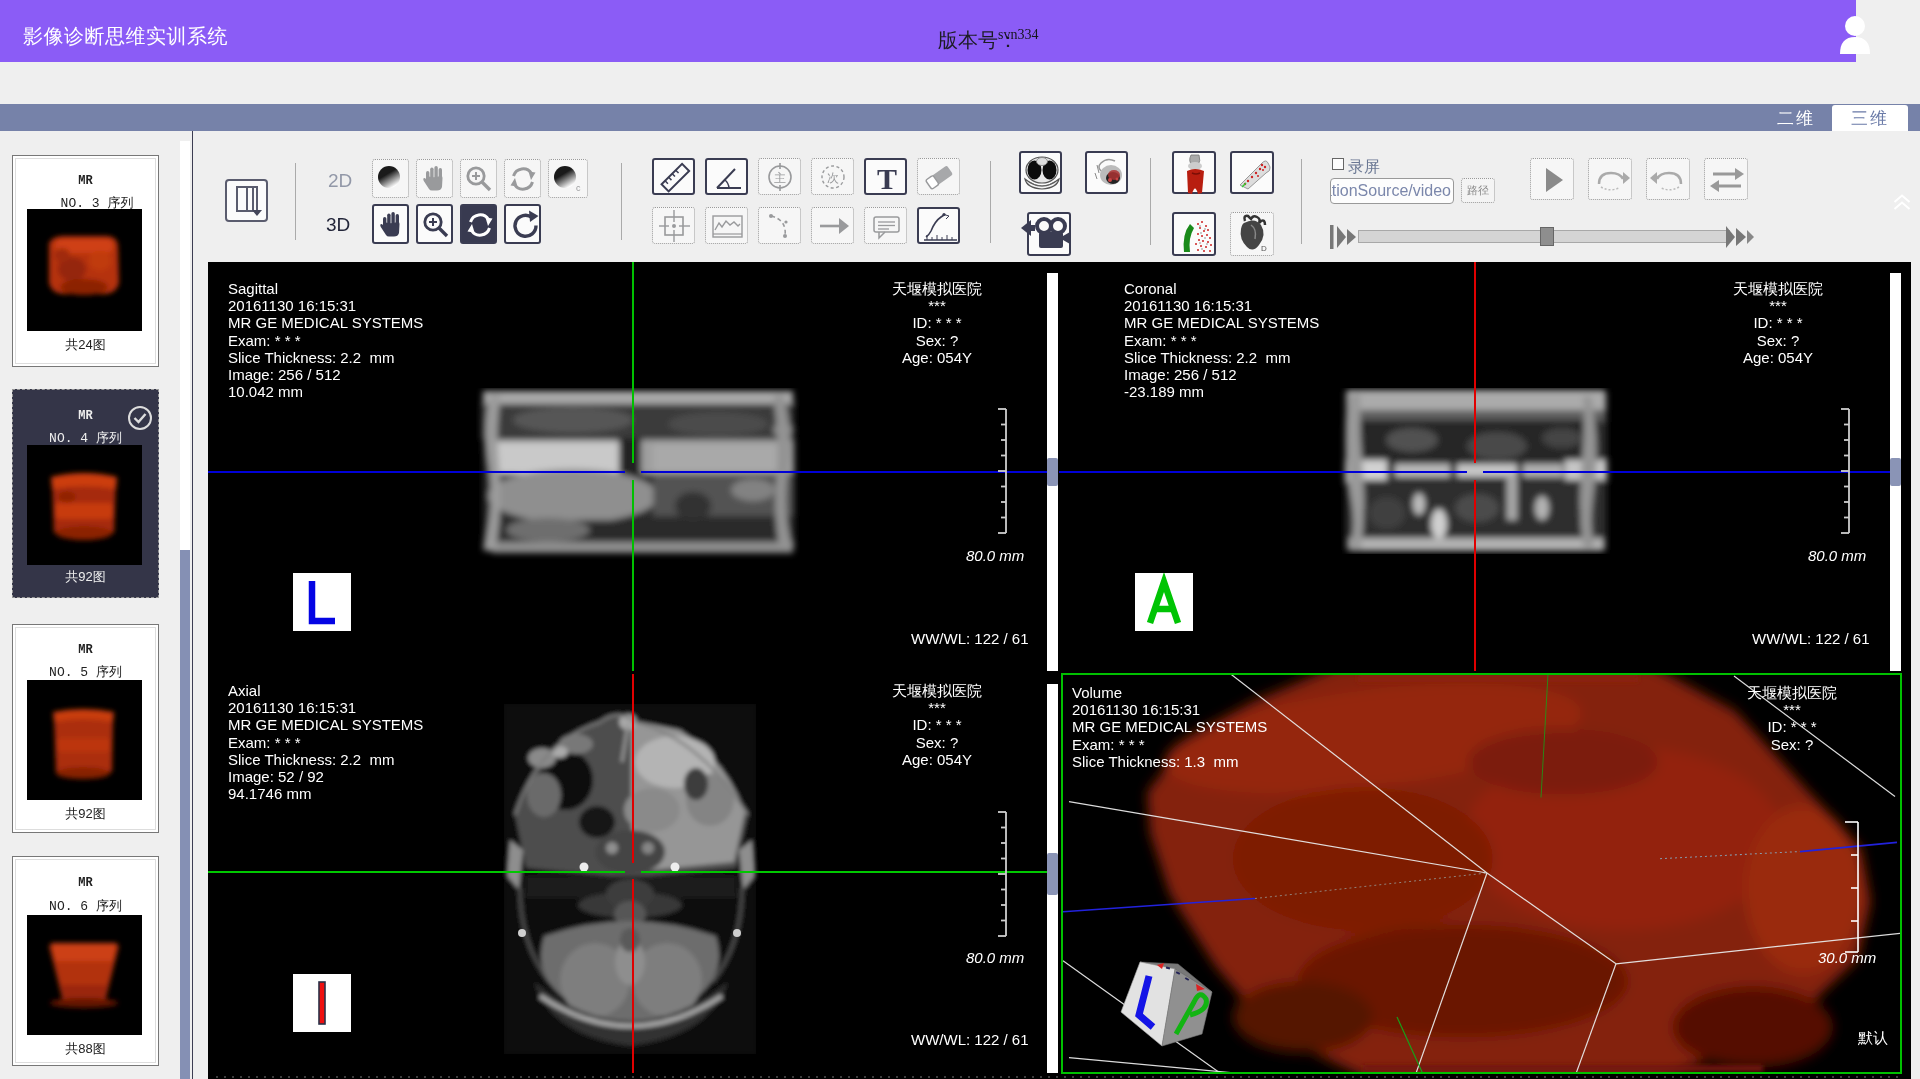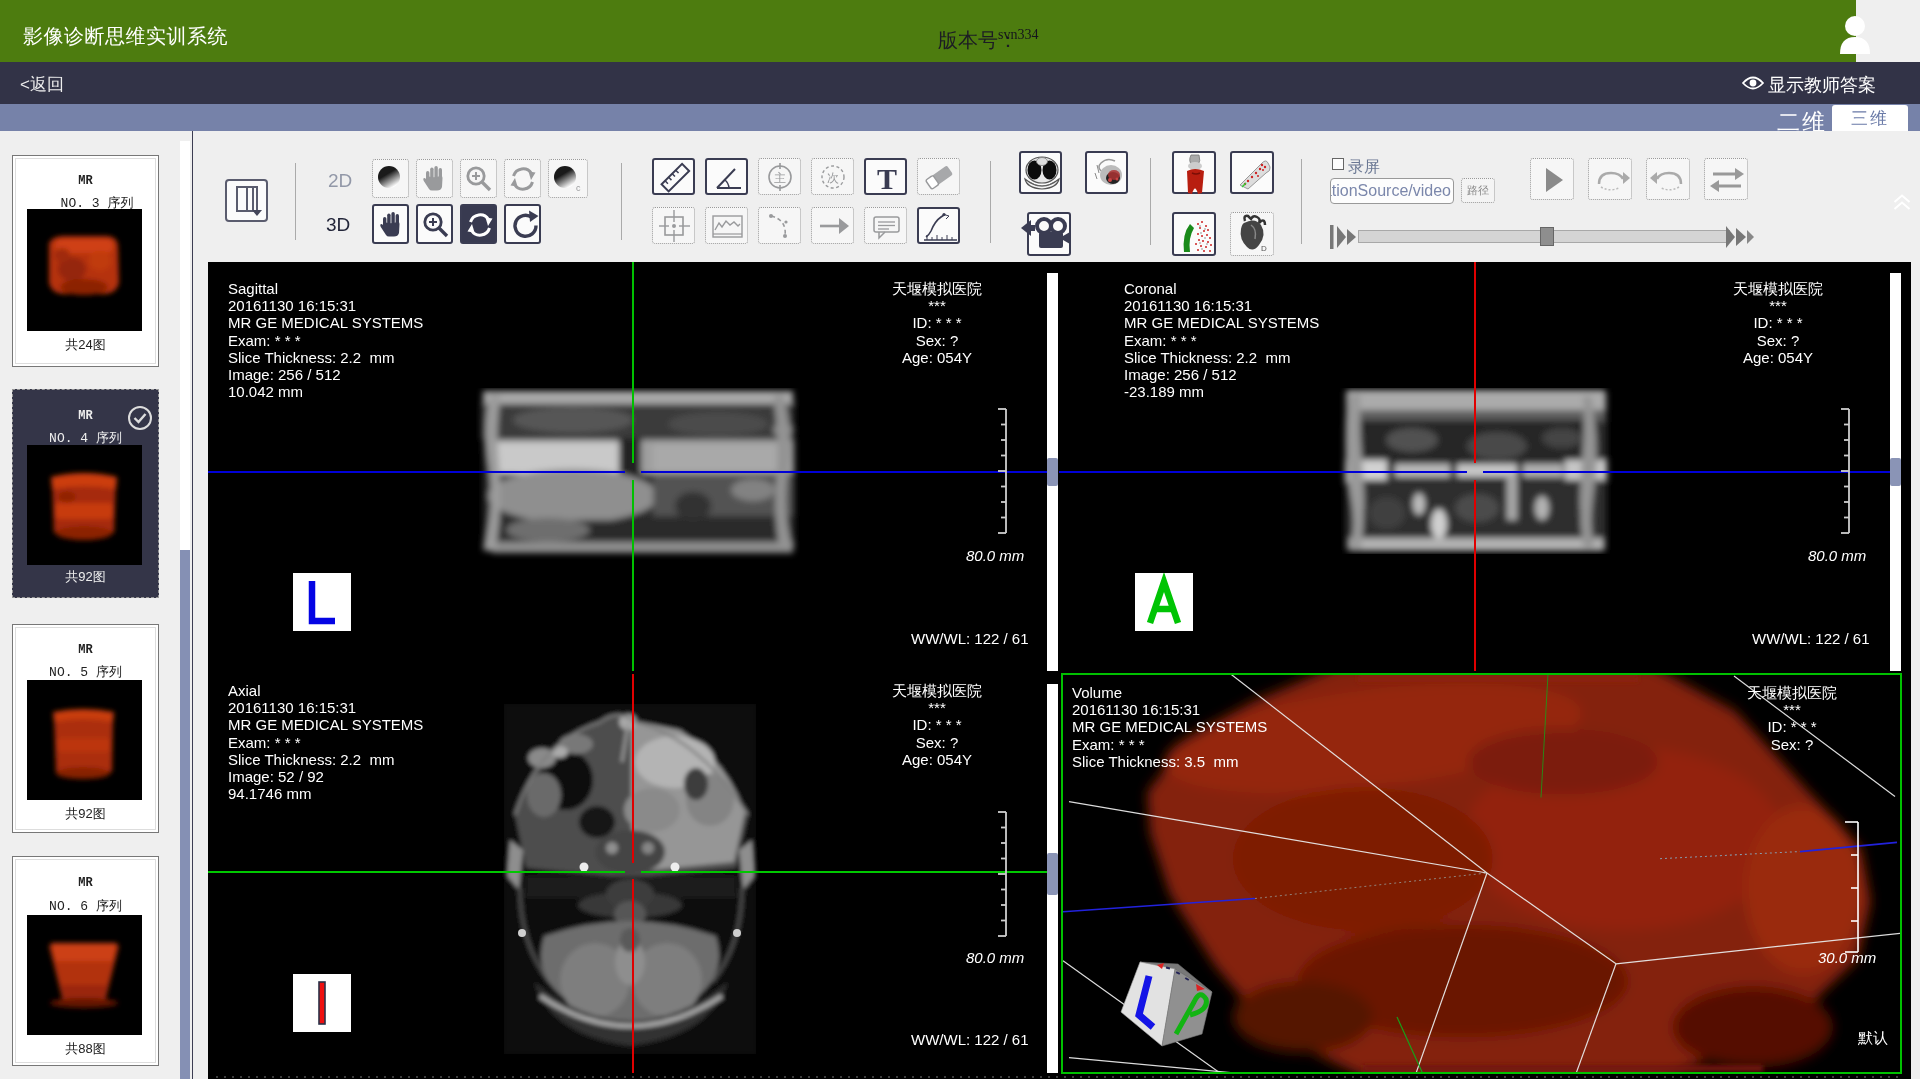--- a/index.html
+++ b/index.html
@@ -1,28 +1,28 @@
 <!DOCTYPE html>
 <html><head>
 <meta charset="utf-8">
 <style>
 * { margin:0; padding:0; box-sizing:border-box; }
 html,body { width:1920px; height:1079px; overflow:hidden; background:#efefef; font-family:"Liberation Sans", sans-serif; }
 #page { position:relative; width:1920px; height:1079px; }
 .abs { position:absolute; }
 
-#bar1 { left:0; top:0; width:1856px; height:62px; background:#4d7c0f; }
+#bar1 { left:0; top:0; width:1856px; height:62px; background:#8b5cf6; }
 #bar1 .title { position:absolute; left:23px; top:23px; color:#fff; font-size:20px; letter-spacing:0.5px; }
 #bar1 .ver { position:absolute; left:938px; top:27px; color:#1c1c24; font-size:20px; }
 #bar1 .vernum { position:absolute; left:998px; top:27px; color:#15151c; font-size:14px; font-family:"Liberation Serif",serif; }
 #bar2 { left:0; top:62px; width:1920px; height:42px; background:#323347; }
 #bar2 .back { position:absolute; left:20px; top:11px; color:#eee; font-size:17px; }
 #bar2 .showans { position:absolute; right:44px; top:11px; color:#fff; font-size:18px; }
 #bar3 { left:0; top:104px; width:1920px; height:27px; background:#7682a9; }
-.tab2d { position:absolute; left:1777px; top:107px; color:#fff; font-size:23px; letter-spacing:2px;}
+.tab2d { position:absolute; left:1777px; top:107px; color:#fff; font-size:17px; letter-spacing:2px;}
 .tab3d { position:absolute; left:1832px; top:105px; width:76px; height:28px; background:#fff; color:#6b7ba8; font-size:17px; letter-spacing:2px; text-align:center; line-height:28px; border-radius:3px 3px 0 0; }
 
 #sidebar { left:0; top:131px; width:193px; height:948px; background:#efefef; border-right:1px solid #3c3d52; }
 .card { position:absolute; left:12px; width:147px; background:#fff; border:1px solid #777; }
 .card .inner { position:absolute; left:2px; top:2px; right:2px; bottom:2px; border:1px solid #ddd; }
 .card .mr { position:absolute; width:100%; text-align:center; font-family:"Liberation Mono",monospace; font-size:12px; font-weight:bold; color:#222; }
 .card .ser { position:absolute; width:100%; text-align:center; font-family:"Liberation Mono",monospace; font-size:13px; color:#222; }
 .card .thumb { position:absolute; left:14px; width:115px; background:#000; }
 .card .cnt { position:absolute; width:100%; text-align:center; font-size:13px; color:#222; }
 .card.sel { background:#343548; border:1px dashed #999; }
@@ -50,28 +50,20 @@
 <body>
 <div id="page">
 
   <div id="bar1" class="abs">
     <div class="title">影像诊断思维实训系统</div>
     <div class="ver">版本号：</div>
     <div class="vernum">svn334</div>
     <svg class="abs" style="left:1838px;top:9px" width="34" height="46" viewBox="0 0 34 46">
       <circle cx="17" cy="17" r="10" fill="#fff"></circle>
       <path d="M2 45 Q2 28 17 28 Q32 28 32 45 Z" fill="#fff"></path>
-    </svg>
-  </div>
-  <div id="bar2" class="abs">
-    <div class="back">&lt;返回</div>
-    <div class="showans">显示教师答案</div>
-    <svg class="abs" style="left:1742px;top:13px" width="22" height="16" viewBox="0 0 22 16">
-      <path d="M1 8 Q11 -3 21 8 Q11 19 1 8 Z" fill="none" stroke="#fff" stroke-width="1.8"></path>
-      <circle cx="11" cy="8" r="3.4" fill="#fff"></circle>
     </svg>
   </div>
   <div id="bar3" class="abs"></div>
   <div class="tab2d">二维</div>
   <div class="tab3d">三维</div>
 
   <div id="sidebar" class="abs"></div>
   <div id="sbtrack" class="abs"></div>
   <div id="sbthumb" class="abs"></div>
 
@@ -767,21 +759,21 @@
     <line x1="737" y1="173" x2="834" y2="164" stroke="#2222dd" stroke-width="1.8"></line>
     <line x1="597" y1="180" x2="737" y2="173" stroke="#8899aa" stroke-width="1" stroke-dasharray="2 3"></line>
     <line x1="485" y1="-1" x2="478" y2="120" stroke="#18a018" stroke-width="1" opacity="0.8"></line>
     <line x1="334" y1="335" x2="366" y2="404" stroke="#18a018" stroke-width="1.2"></line>
     <line x1="192" y1="219" x2="424" y2="194" stroke="#9aa" stroke-width="0.8" stroke-dasharray="2 3" opacity="0.9"></line>
   </svg>
   <div class="vptext" style="left:1072px;top:684px;">Volume
 20161130 16:15:31
 MR GE MEDICAL SYSTEMS
 Exam: * * *
-Slice Thickness: 3.5  mm</div>
+Slice Thickness: 1.3  mm</div>
   <div class="vptext r" style="left:1692px;top:684px;width:200px;">天堰模拟医院
 ***
 ID: * * *
 Sex: ?</div>
   <svg class="abs" style="left:1844px;top:821px;" width="16" height="132" viewBox="0 0 16 132">
     <g stroke="#fff" stroke-width="1.6">
       <line x1="14" y1="1" x2="14" y2="131"></line>
       <line x1="1" y1="1" x2="14" y2="1"></line>
       <line x1="1" y1="131" x2="14" y2="131"></line>
       <line x1="7" y1="34" x2="14" y2="34"></line>

